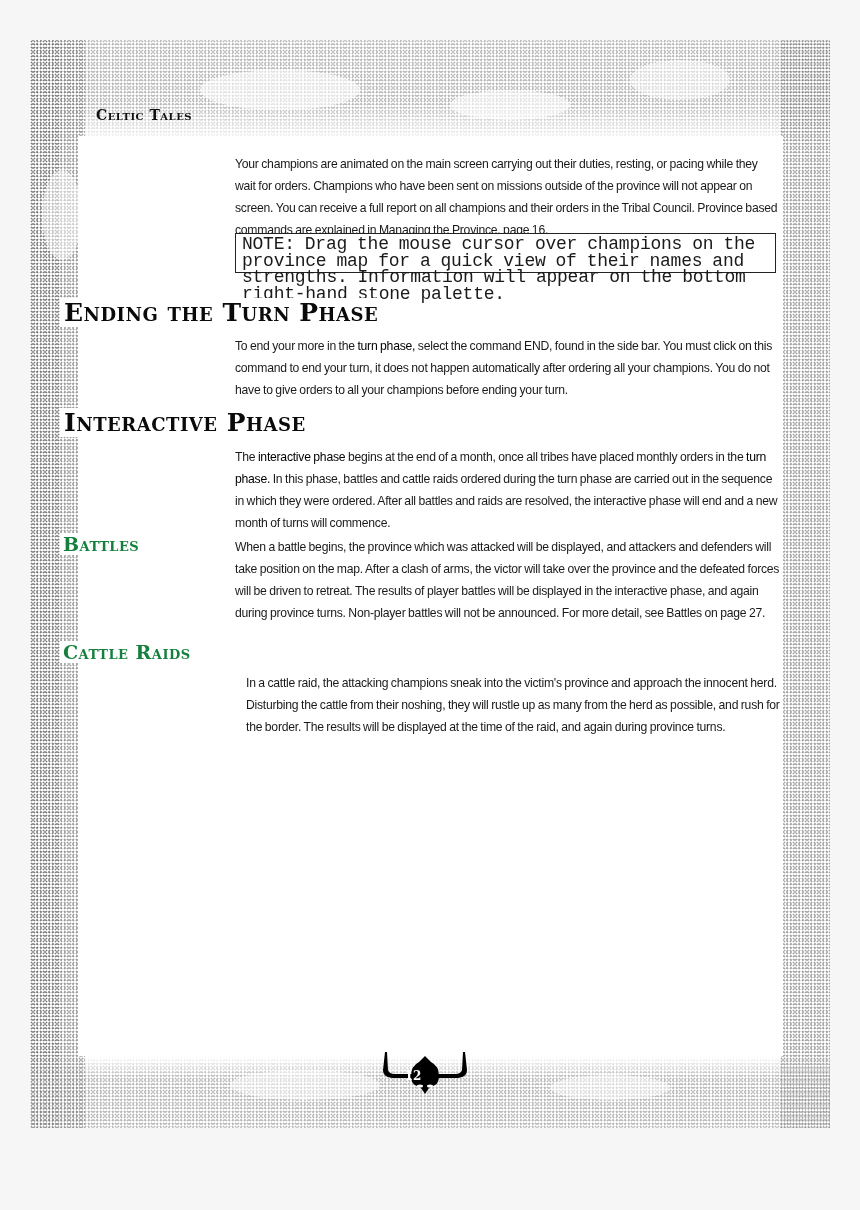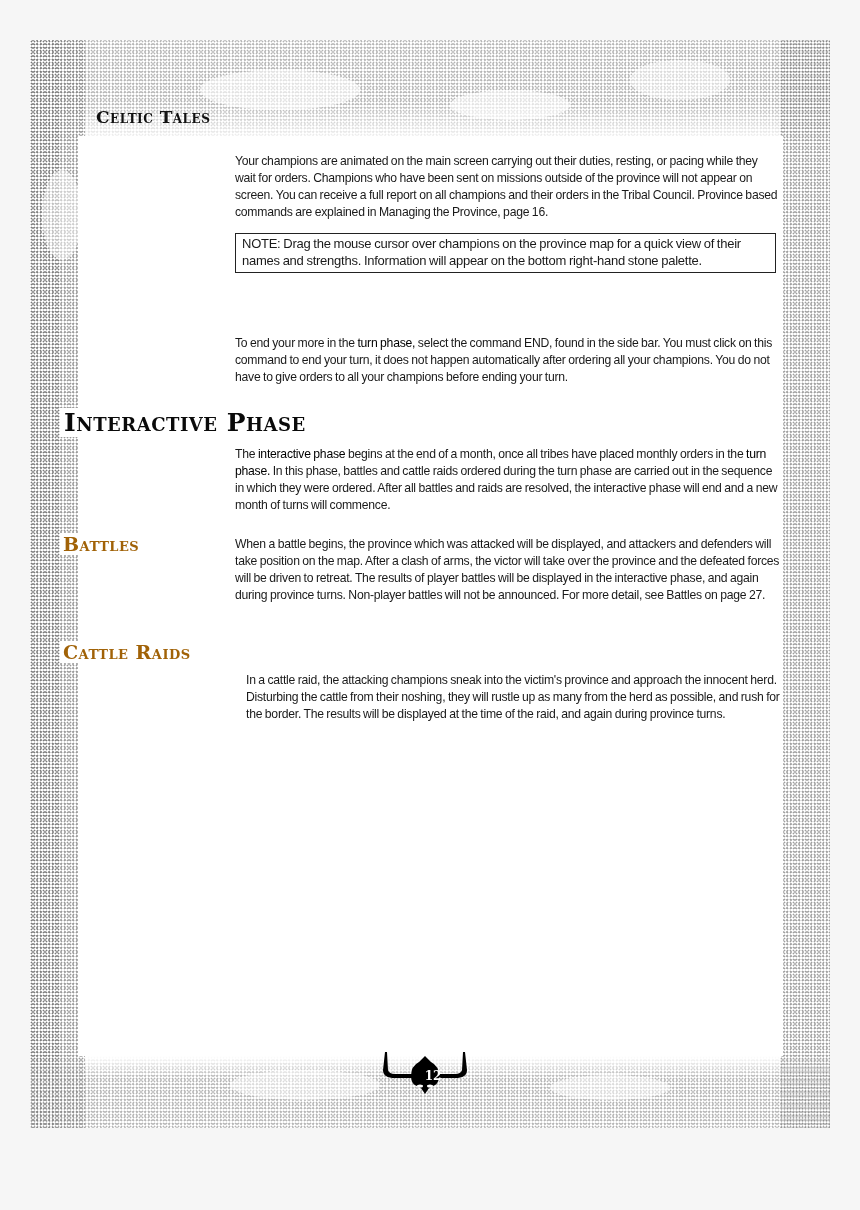--- a/index.html
+++ b/index.html
@@ -34,74 +34,74 @@
   .border-left2 { left: 0; top: 0; width: 30px; height: 1088px; opacity: 0.85; }
   .border-right { right: 0; top: 0; width: 50px; height: 1088px; opacity: 0.7; }
   .border-bottom { left: 0; bottom: 0; width: 800px; height: 72px; opacity: 0.55;
     -webkit-mask-image: linear-gradient(to top, #000 0%, #000 70%, transparent 100%);
             mask-image: linear-gradient(to top, #000 0%, #000 70%, transparent 100%); }
   .blotch { position: absolute; border-radius: 50%; background: #ffffff; }
 
   .running-head {
     position: absolute; left: 66px; top: 67px;
     font-family: "DejaVu Serif", serif;
-    font-weight: bold; font-size: 17px; letter-spacing: 0.5px;
+    font-weight: bold; font-size: 14px; letter-spacing: 0.5px;
     color: #111; font-variant: small-caps;
     background: rgba(255,255,255,0.0);
   }
 
   .body-text {
     position: absolute;
     left: 205px; width: 545px;
     font-family: "Liberation Sans", sans-serif;
-    font-size: 12.2px; line-height: 17px;
+    font-size: 12.2px; line-height: 22px;
     color: #1a1a1a;
     letter-spacing: -0.25px;
     word-spacing: -0.5px;
   }
   .body-text b { font-weight: normal; color: #000; }
 
   .note-box {
     position: absolute; left: 205px; top: 193px;
     width: 533px; height: 36px;
     border: 1px solid #222;
     padding: 2px 0 0 6px;
-    font-family: Liberation Sans, sans-serif;
-    font-size: 13px; line-height: 16.5px; letter-spacing: -0.25px; word-spacing: -0.5px;
+    font-family: Liberation Mono, monospace;
+    font-size: 18px; line-height: 16.5px; letter-spacing: -0.25px; word-spacing: -0.5px;
     color: #1a1a1a;
     background: #fff;
   }
 
   .heading-lg {
     position: absolute;
     font-family: "DejaVu Serif", serif;
     font-weight: bold; font-size: 25px;
     color: #0a0a0a;
     font-variant: small-caps;
     letter-spacing: 0.5px;
     background: #fff;
     padding: 0 4px;
   }
   .heading-md {
     position: absolute;
     font-family: "DejaVu Serif", serif;
     font-weight: bold; font-size: 19px;
-    color: #a16207;
+    color: #15803d;
     font-variant: small-caps;
     letter-spacing: 0.5px;
     background: #fff;
     padding: 0 3px;
   }
 
   .page-number {
     position: absolute; left: 345px; top: 1010px;
     width: 100px; height: 44px;
   }
   .page-number .num {
-    position: absolute; left: 44px; top: 15px; width: 28px; height: 22px;
+    position: absolute; left: 24px; top: 15px; width: 28px; height: 22px;
     color: #fff; font-family: "DejaVu Serif", serif; font-weight: bold;
     font-size: 12px; text-align: center; line-height: 22px;
   }
 </style>
 </head>
 <body>
 
 <div class="page">
 
   <div class="stipple border-top"></div>
@@ -117,20 +117,21 @@
   <div class="blotch" style="left:520px;top:1035px;width:120px;height:25px;opacity:0.5;"></div>
 
   <div style="position:absolute;left:48px;top:96px;width:705px;height:920px;background:#fff;"></div>
 
   <div class="running-head">Celtic Tales</div>
 
   <div class="body-text" style="top:113px;">Your champions are animated on the main screen carrying out their duties, resting, or pacing while they wait for orders. Champions who have been sent on missions outside of the province will not appear on screen. You can receive a full report on all champions and their orders in the Tribal Council. Province based commands are explained in Managing the Province, page 16.</div>
 
   <div class="note-box">NOTE: Drag the mouse cursor over champions on the province map for a quick view of their names and strengths. Information will appear on the bottom right-hand stone palette.</div>
 
+  <div class="heading-lg" style="left:30px;top:258px;">Ending the Turn Phase</div>
   <div class="body-text" style="top:295px;"><span>To end your more in the </span><b>turn phase,</b><span> select the command END, found in the side bar. You must click on this command to end your turn, it does not happen automatically after ordering all your champions. You do not have to give orders to all your champions before ending your turn.</span></div>
 
   <div class="heading-lg" style="left:30px;top:368px;">Interactive Phase</div>
   <div class="body-text" style="top:406px;"><span>The </span><b>interactive phase</b><span> begins at the end of a month, once all tribes have placed monthly orders in the </span><b>turn phase.</b><span> In this phase, battles and cattle raids ordered during the turn phase are carried out in the sequence in which they were ordered. After all battles and raids are resolved, the interactive phase will end and a new month of turns will commence.</span></div>
 
   <div class="heading-md" style="left:30px;top:493px;">Battles</div>
   <div class="body-text" style="top:496px;">When a battle begins, the province which was attacked will be displayed, and attackers and defenders will take position on the map. After a clash of arms, the victor will take over the province and the defeated forces will be driven to retreat. The results of player battles will be displayed in the interactive phase, and again during province turns. Non-player battles will not be announced. For more detail, see Battles on page 27.</div>
 
   <div class="heading-md" style="left:30px;top:601px;">Cattle Raids</div>
   <div class="body-text" style="top:632px;margin-left:11px;">In a cattle raid, the attacking champions sneak into the victim's province and approach the innocent herd. Disturbing the cattle from their noshing, they will rustle up as many from the herd as possible, and rush for the border. The results will be displayed at the time of the raid, and again during province turns.</div>

